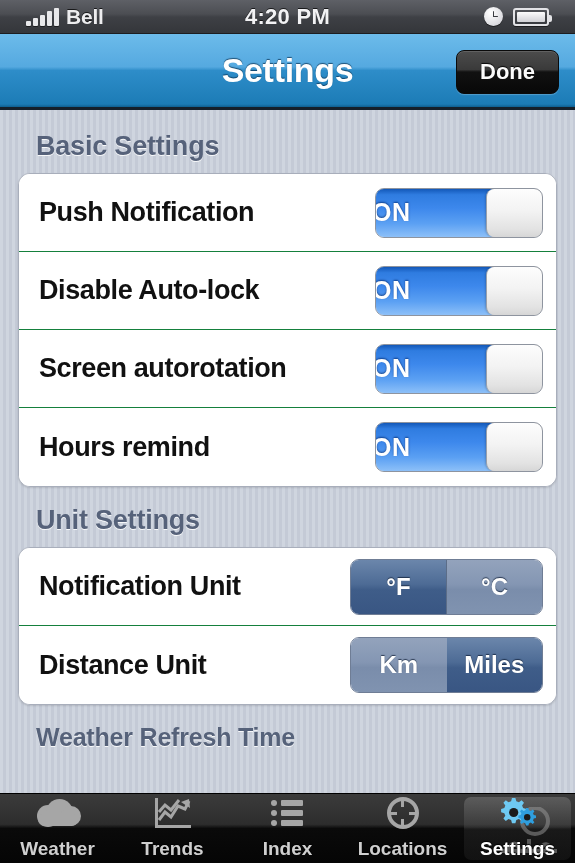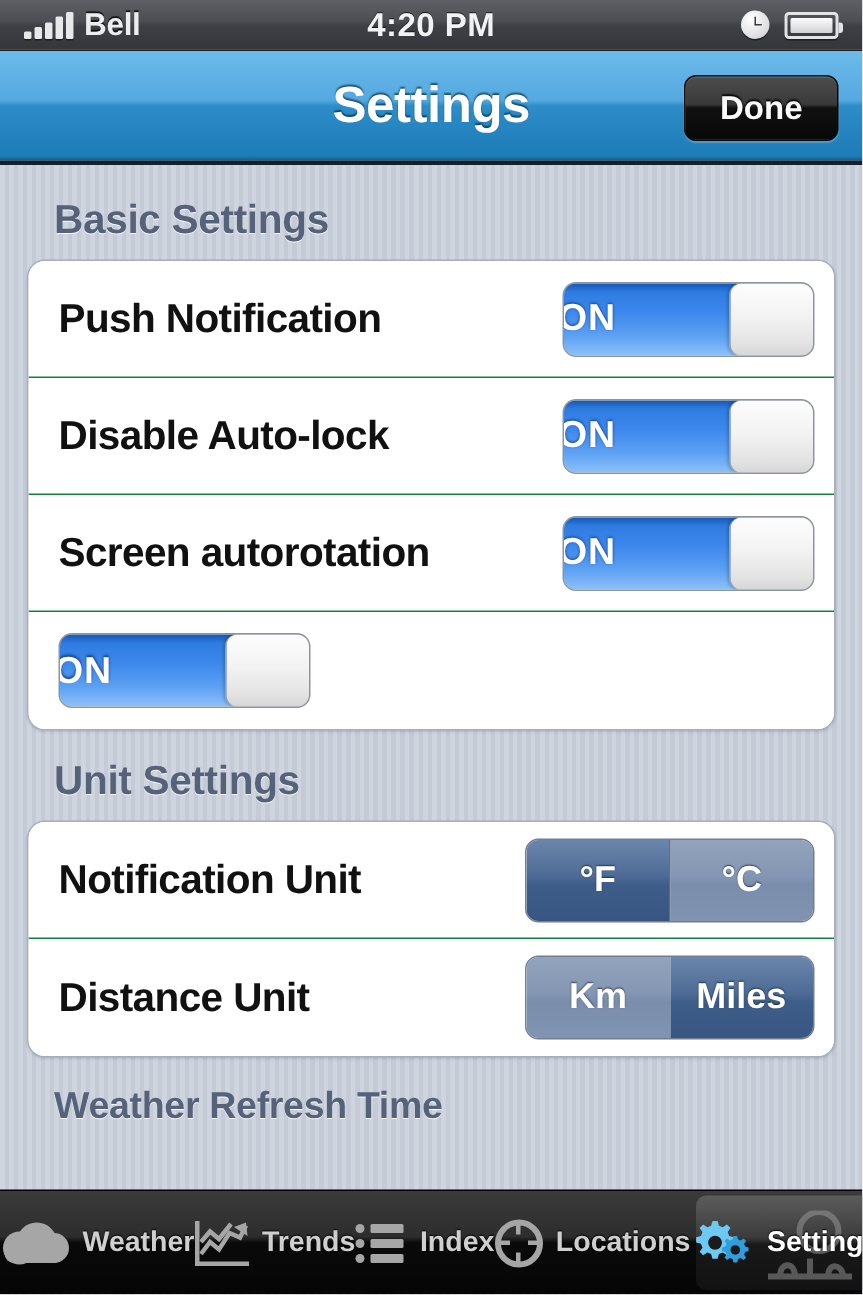--- a/index.html
+++ b/index.html
@@ -21,21 +21,21 @@
       );
     overflow:hidden;
   }
 
   
   #status-bar {
     position:absolute; top:0; left:0;
     width:575px; height:34px;
     background:linear-gradient(to bottom, #5e6066 0%, #4c4e53 42%, #3e4045 52%, #34363a 100%);
     display:flex; align-items:center;
-    padding:0 16px;
+    padding:0 26px;
     border-bottom:1px solid #1c1d20;
   }
   .sb-left { display:flex; align-items:flex-end; gap:7px; flex:0 0 auto; }
   .signal-bars { display:flex; align-items:flex-end; gap:2px; height:18px; padding-bottom:1px; }
   .signal-bars i {
     display:block; width:5px; background:#e8e8ea; border-radius:1px;
     box-shadow:0 1px 0 rgba(0,0,0,.5);
   }
   .signal-bars i:nth-child(1){ height:5px; }
   .signal-bars i:nth-child(2){ height:8px; }
@@ -205,21 +205,21 @@
   
   #tab-bar {
     position:absolute; bottom:0; left:0;
     width:575px; height:70px;
     background:linear-gradient(to bottom, #3b3b3b 0%, #2d2d2d 44%, #0a0a0a 50%, #050505 100%);
     border-top:1px solid #000;
     display:flex; align-items:stretch;
   }
   .tab {
     flex:1; position:relative;
-    display:flex; flex-direction:row;
+    display:flex; flex-direction:column;
     align-items:center; justify-content:center;
     gap:9px; cursor:pointer;
   }
   .tab.active::before {
     content:""; position:absolute; left:4px; right:4px; top:3px; bottom:3px;
     border-radius:7px;
     background:linear-gradient(to bottom, rgba(120,120,120,.55) 0%, rgba(70,70,70,.5) 48%, rgba(40,40,40,.5) 52%, rgba(30,30,30,.5) 100%);
   }
   .tab-icon { height:32px; position:relative; z-index:2; display:flex; align-items:center; justify-content:center; }
   .tab-label {
@@ -332,20 +332,21 @@
         <span class="row-label">Screen autorotation</span>
         <div class="switch">
           <div class="switch-track">
             <span class="switch-on-text">ON</span>
           </div>
           <div class="switch-knob"></div>
         </div>
       </div>
 
       <div class="row">
+        <span class="row-label">Hours remind</span>
         <div class="switch">
           <div class="switch-track">
             <span class="switch-on-text">ON</span>
           </div>
           <div class="switch-knob"></div>
         </div>
       </div>
 
     </div>
 

